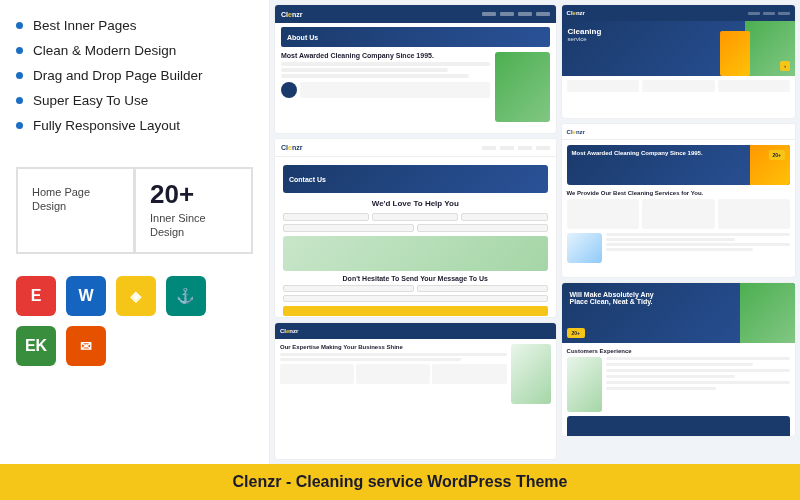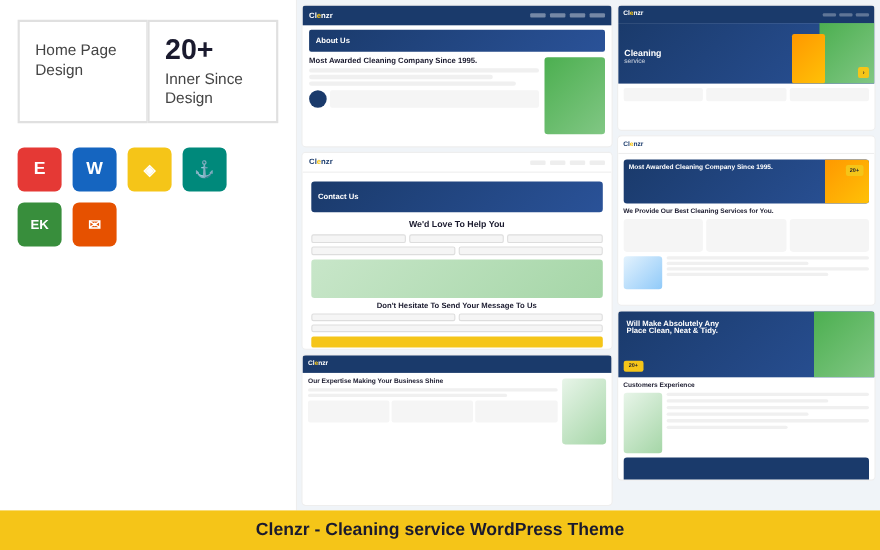--- a/index.html
+++ b/index.html
@@ -106,21 +106,21 @@
     }
 
     .stat-number {
       font-size: 26px;
       font-weight: 700;
       color: #1a1a2e;
       line-height: 1;
     }
 
     .stat-label {
-      font-size: 14px;
+      font-size: 11px;
       color: #444;
       margin-top: 4px;
       line-height: 1.3;
     }
 
     .badges-row {
       display: flex;
       flex-wrap: wrap;
       gap: 10px;
     }
@@ -455,41 +455,48 @@
       background: #1a3a6b;
       border-radius: 3px;
       margin-top: 4px;
     }
   </style>
 </head>
 <body>
 
 <div class="left-panel">
 
+  <ul class="features-list">
+    <li>Best Inner Pages</li>
+    <li>Clean &amp; Modern Design</li>
+    <li>Drag and Drop Page Builder</li>
+    <li>Super Easy To Use</li>
+    <li>Fully Responsive Layout</li>
+  </ul>
 
   <div class="stats-row">
     <div class="stat-box">
       <span class="stat-label">
         <span>Home Page</span><br><span>Design</span>
       </span>
     </div>
     <div class="stat-box">
       <span class="stat-number">20+</span>
       <span class="stat-label">
         <span>Inner Since</span><br><span>Design</span>
       </span>
     </div>
   </div>
 
   <div class="badges-row">
     <div class="badge badge-red" style="background:#e53935;color:#fff;font-weight:700;font-size:16px;">E</div>
     <div class="badge badge-blue" style="background:#1565c0;color:#fff;font-weight:700;font-size:16px;">W</div>
     <div class="badge badge-yellow" style="background:#f5c518;color:#fff;font-weight:700;font-size:14px;">◈</div>
     <div class="badge badge-teal" style="background:#00897b;color:#fff;font-weight:700;font-size:15px;">⚓</div>
-    <div class="badge badge-green" style="background:#388e3c;color:#fff;font-weight:700;font-size:12px;">EK</div>
+    <div class="badge badge-green" style="background:#388e3c;color:#fff;font-weight:700;font-size:16px;">EK</div>
     <div class="badge badge-orange" style="background:#e65100;color:#fff;font-weight:700;font-size:14px;">✉</div>
   </div>
 </div>
 
 <div class="previews-area">
 
   <div class="preview-col col1">
 
     <div class="preview-about">
       <div class="p-nav" style="height:18px;background:#1a3a6b;display:flex;align-items:center;padding:0 6px;">
@@ -586,21 +593,21 @@
       <div style="height:16px;background:#1a3a6b;display:flex;align-items:center;padding:0 5px;">
         <span style="font-size:6px;font-weight:700;color:#fff;">Cl<span style="color:#f5c518">e</span>nzr</span>
         <div style="margin-left:auto;display:flex;gap:3px;">
           <div style="width:12px;height:3px;background:rgba(255,255,255,0.3);border-radius:1px;"></div>
           <div style="width:12px;height:3px;background:rgba(255,255,255,0.3);border-radius:1px;"></div>
           <div style="width:12px;height:3px;background:rgba(255,255,255,0.3);border-radius:1px;"></div>
         </div>
       </div>
       <div style="height:55px;background:linear-gradient(135deg,#1a3a6b,#2a5298);position:relative;overflow:hidden;">
         <div style="padding:6px;color:#fff;">
-          <div style="font-size:8px;font-weight:700;margin-top:17px;">Cleaning</div>
+          <div style="font-size:8px;font-weight:700;">Cleaning</div>
           <div style="font-size:6px;opacity:0.8;">service</div>
         </div>
         <div style="position:absolute;right:0;top:0;width:50px;height:55px;background:linear-gradient(135deg,#4caf50,#81c784);"></div>
         <div style="position:absolute;right:45px;top:10px;width:30px;height:45px;background:linear-gradient(135deg,#ff9800,#ffc107);border-radius:2px;"></div>
         <div style="position:absolute;right:5px;bottom:5px;background:#f5c518;padding:2px 4px;border-radius:2px;font-size:5px;font-weight:700;color:#1a1a2e;">›</div>
       </div>
       <div style="padding:4px 5px;">
         <div style="display:flex;gap:3px;margin-bottom:3px;">
           <div style="flex:1;height:12px;background:#f5f5f5;border-radius:2px;"></div>
           <div style="flex:1;height:12px;background:#f5f5f5;border-radius:2px;"></div>

